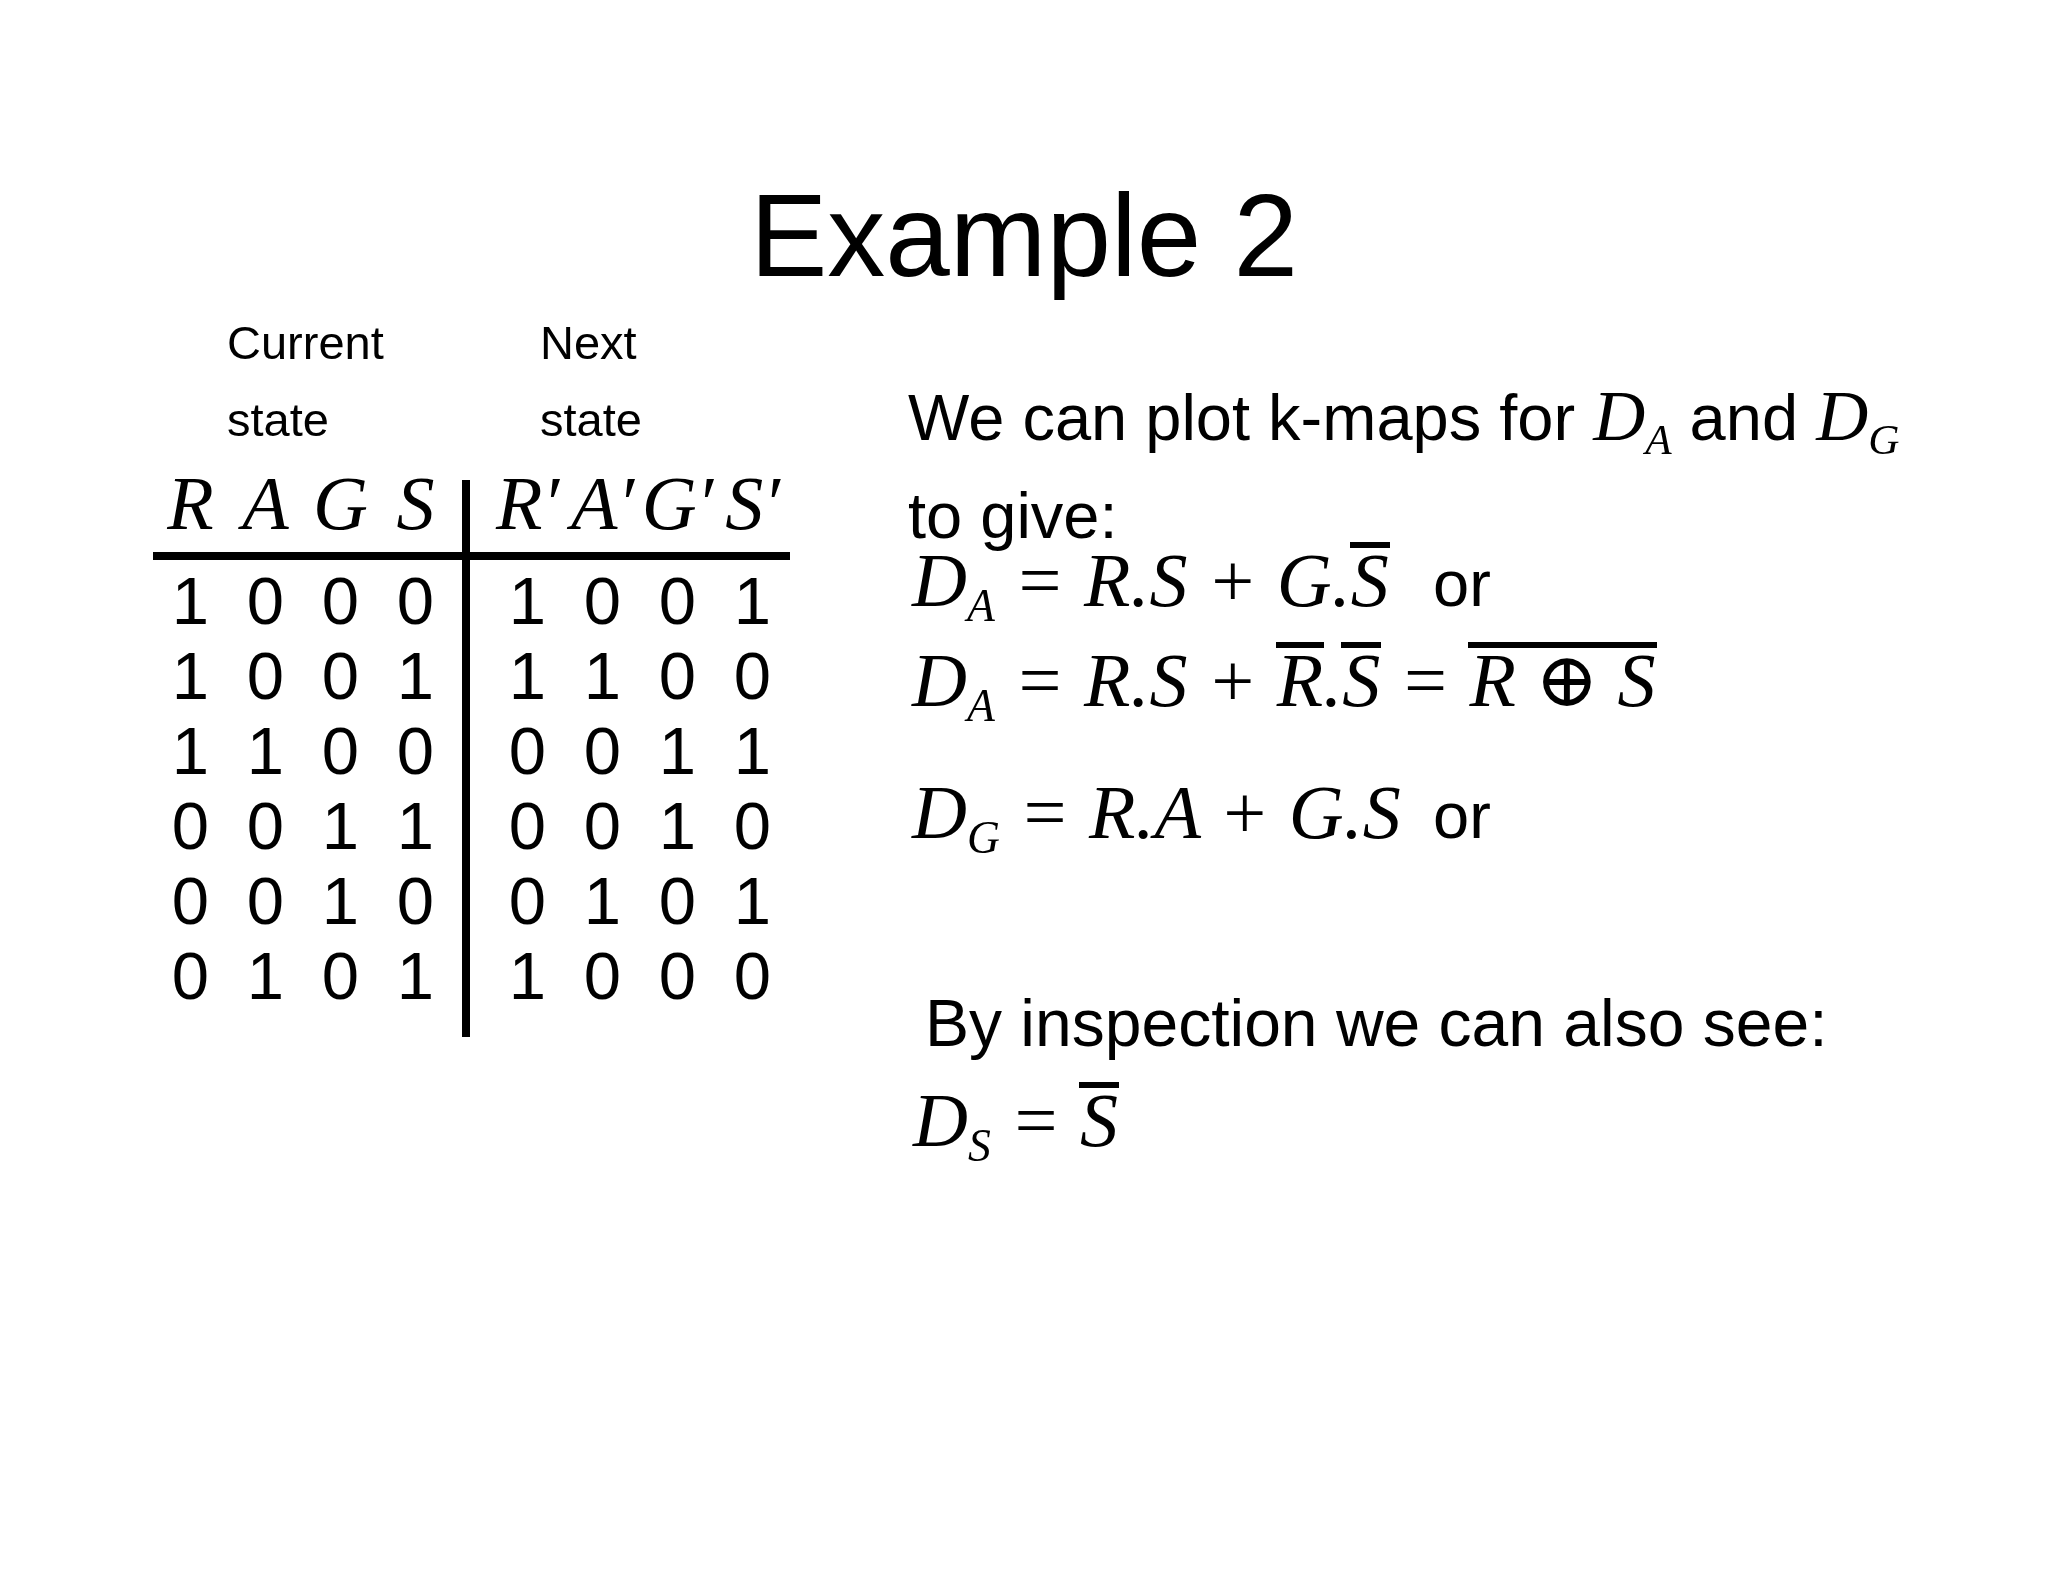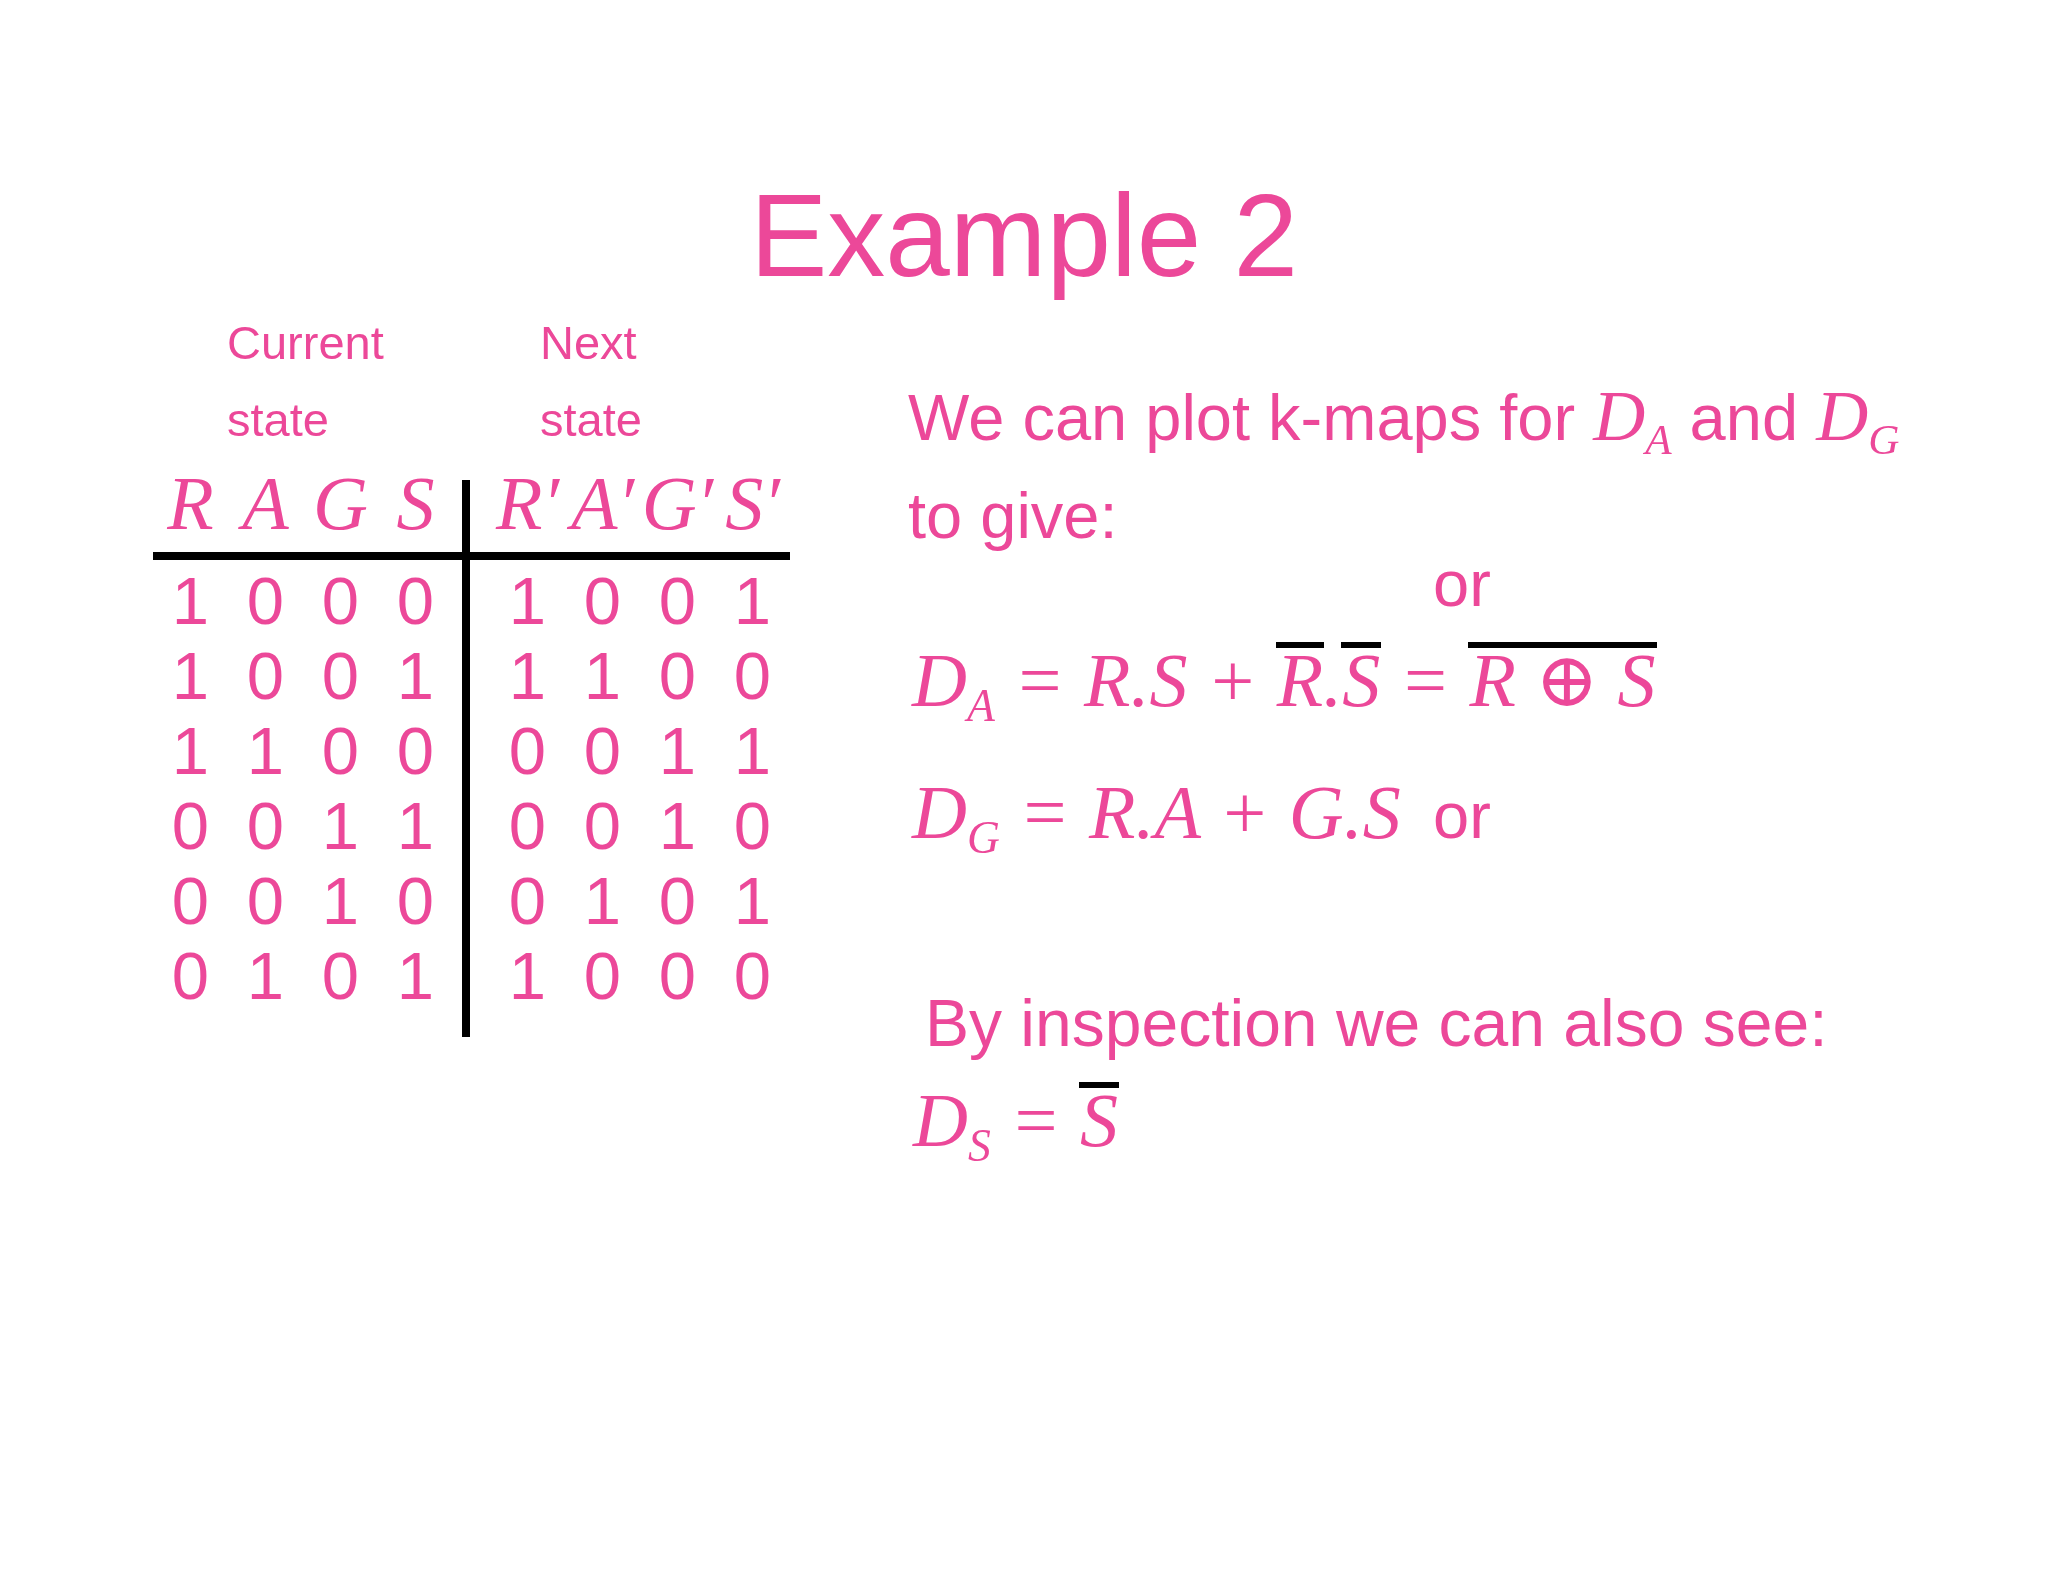--- a/index.html
+++ b/index.html
@@ -1,17 +1,17 @@
 <!DOCTYPE html>
 <html><head>
 <meta charset="utf-8">
 <style>
   html,body{margin:0;padding:0;background:#888;}
   .slide{position:relative;width:2048px;height:1582px;background:#ffffff;overflow:hidden;
-         font-family:"Liberation Sans","DejaVu Sans",sans-serif;color:#ec4899;}
+         font-family:"Liberation Sans","DejaVu Sans",sans-serif;color:#000000;}
 
   .title{position:absolute;left:0;top:178px;width:2048px;text-align:center;
          font-size:116px;line-height:1;}
 
   .col-label{position:absolute;font-size:47px;line-height:77px;}
   #lbl-current{left:227px;top:304px;}
   #lbl-next{left:540px;top:304px;}
 
   .trow{display:flex;}
   .tcell{width:75px;text-align:center;}
@@ -139,20 +139,21 @@
         <span class="tgap"></span>
         <span class="tcell">1</span>
         <span class="tcell">0</span>
         <span class="tcell">0</span>
         <span class="tcell">0</span>
       </div>
     </div>
 
   <div class="intro"><span>We can plot k-maps for </span><span class="mvar"><span>D</span><span class="msub">A</span></span><span> and </span><span class="mvar"><span>D</span><span class="msub">G</span></span><br><span>to give:</span></div>
 
+  <div class="meq" id="eq-da1"><span>D</span><span class="msub">A</span><span> = R.S + G.</span><span class="mbar">S</span></div>
   <div class="or" id="or-1">or</div>
   <div class="meq" id="eq-dg1"><span>D</span><span class="msub">G</span><span> = R.A + G.S</span></div>
 
   <div class="meq" id="eq-da2"><span>D</span><span class="msub">A</span><span> = R.S + </span><span class="mbar">R</span><span>.</span><span class="mbar">S</span><span> = </span><span class="mbar">R ⊕ S</span></div>
   <div class="or" id="or-2">or</div>
 
   <div class="note">By inspection we can also see:</div>
   <div class="meq" id="eq-ds"><span>D</span><span class="msub">S</span><span> = </span><span class="mbar">S</span></div>
 
 </div>

